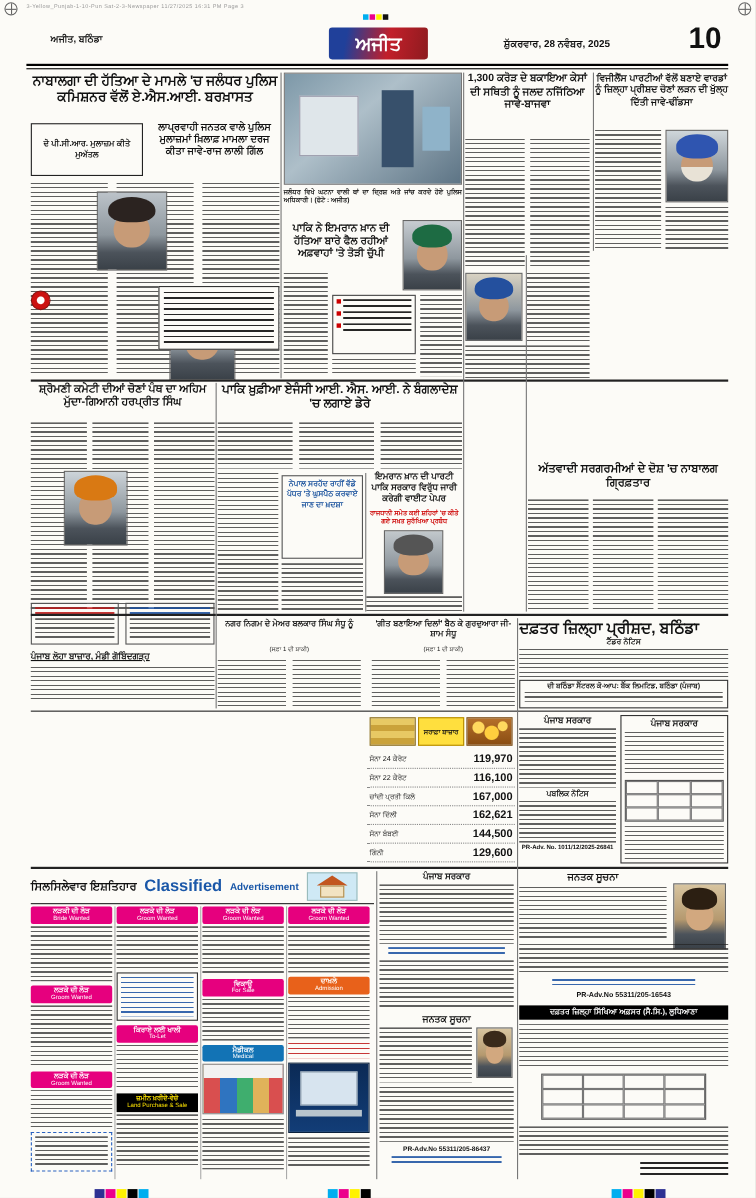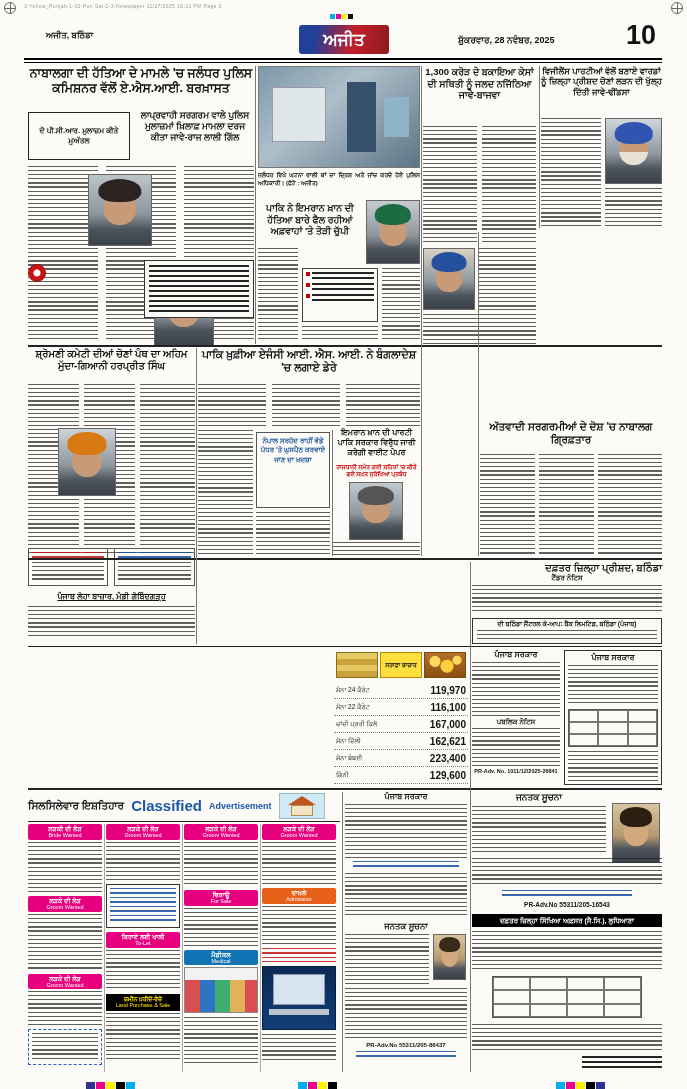--- a/index.html
+++ b/index.html
@@ -69,21 +69,21 @@
 
   <div class="b" style="left:46px;top:30px;width:130px;height:14px;font-size:8.5px;font-weight:bold">ਅਜੀਤ, ਬਠਿੰਡਾ</div>
   <div class="b" style="left:299px;top:25px;width:90px;height:29px;border-radius:3px;color:#fff;font-size:17px;font-weight:bold;text-align:center;line-height:29px;background:linear-gradient(100deg,#20409a 0%,#20409a 18%,#c21f2a 60%,#8d1b1f 100%)">ਅਜੀਤ</div>
   <div class="b" style="left:458px;top:35px;width:170px;height:12px;font-size:9px;font-weight:600">ਸ਼ੁੱਕਰਵਾਰ, 28 ਨਵੰਬਰ, 2025</div>
   <div class="b" style="left:626px;top:20px;width:38px;height:34px;font-size:27px;font-weight:bold;text-align:left">10</div>
   <div class="b" style="left:24px;top:58px;width:638px;height:5px;border-top:2.5px solid #000;border-bottom:1px solid #000"></div>
 
   <div class="b" style="left:28px;top:66px;width:226px;height:276px">
     <div class="b hl" style="left:0;top:0;width:226px;height:40px;font-size:12.5px">ਨਾਬਾਲਗਾ ਦੀ ਹੱਤਿਆ ਦੇ ਮਾਮਲੇ 'ਚ ਜਲੰਧਰ ਪੁਲਿਸ ਕਮਿਸ਼ਨਰ ਵੱਲੋਂ ਏ.ਐਸ.ਆਈ. ਬਰਖ਼ਾਸਤ</div>
     <div class="b kicker" style="left:0;top:46px;width:102px;height:48px;font-size:7.5px;font-weight:bold;text-align:center">ਦੋ ਪੀ.ਸੀ.ਆਰ. ਮੁਲਾਜ਼ਮ ਕੀਤੇ ਮੁਅੱਤਲ</div>
-    <div class="b hl" style="left:108px;top:44px;width:118px;height:52px;font-size:9px">ਲਾਪ੍ਰਵਾਹੀ ਸਰਗਰਮ ਵਾਲੇ ਪੁਲਿਸ ਮੁਲਾਜ਼ਮਾਂ ਖ਼ਿਲਾਫ਼ ਮਾਮਲਾ ਦਰਜ ਕੀਤਾ ਜਾਵੇ-ਰਾਜ ਲਾਲੀ ਗਿੱਲ</div>
+    <div class="b hl" style="left:108px;top:44px;width:118px;height:52px;font-size:9px">ਲਾਪ੍ਰਵਾਹੀ ਜਨਤਕ ਵਾਲੇ ਪੁਲਿਸ ਮੁਲਾਜ਼ਮਾਂ ਖ਼ਿਲਾਫ਼ ਮਾਮਲਾ ਦਰਜ ਕੀਤਾ ਜਾਵੇ-ਰਾਜ ਲਾਲੀ ਗਿੱਲ</div>
     <div class="b sim" style="left:0;top:100px;width:70px;height:176px"></div>
     <div class="b sim" style="left:78px;top:100px;width:70px;height:176px"></div>
     <div class="b sim" style="left:156px;top:100px;width:70px;height:176px"></div>
     <div class="b portrait" style="left:60px;top:108px;width:64px;height:72px;--tb:#2b2320;--bg1:#bcc3c9"></div>
     <div class="b portrait" style="left:126px;top:140px;width:60px;height:68px;--tb:#4a2f23;--bg1:#c6bfae"></div>
     <div class="b" style="left:116px;top:194px;width:110px;height:58px;border:1px solid #333;background:#fcfbf7;padding:4px">
       <div class="simb" style="width:100%;height:100%"></div>
     </div>
     <div class="b redbadge" style="left:0;top:198px;width:18px;height:18px"></div>
   </div>
@@ -161,36 +161,46 @@
     <div class="b sim" style="left:0;top:114px;width:87px;height:14px"></div>
   </div>
 
   <div class="b" style="left:480px;top:420px;width:182px;height:134px">
     <div class="b hl" style="left:0;top:0;width:182px;height:30px;font-size:10.5px">ਅੱਤਵਾਦੀ ਸਰਗਰਮੀਆਂ ਦੇ ਦੋਸ਼ 'ਚ ਨਾਬਾਲਗ ਗ੍ਰਿਫ਼ਤਾਰ</div>
     <div class="b sim" style="left:0;top:34px;width:55px;height:100px"></div>
     <div class="b sim" style="left:59px;top:34px;width:55px;height:100px"></div>
     <div class="b sim" style="left:118px;top:34px;width:64px;height:100px"></div>
   </div>
 
+  <div class="b" style="left:198px;top:562px;width:270px;height:80px">
+    <div class="b hl" style="left:0;top:0;width:130px;height:26px;font-size:7.5px">ਨਗਰ ਨਿਗਮ ਦੇ ਮੇਅਰ ਬਲਕਾਰ ਸਿੰਘ ਸੰਧੂ ਨੂੰ</div>
+    <div class="b" style="left:0;top:26px;width:130px;height:9px;font-size:5.5px;text-align:center">(ਸਫ਼ਾ 1 ਦੀ ਬਾਕੀ)</div>
+    <div class="b sim" style="left:0;top:38px;width:62px;height:42px"></div>
+    <div class="b sim" style="left:68px;top:38px;width:62px;height:42px"></div>
+    <div class="b hl" style="left:140px;top:0;width:130px;height:26px;font-size:7.5px">'ਗੀਤ ਬਣਾਇਆ ਦਿਲਾਂ' ਬੈਠ ਕੇ ਗੁਰਦੁਆਰਾ ਜੀ-ਸ਼ਾਮ ਸੰਧੂ</div>
+    <div class="b" style="left:140px;top:26px;width:130px;height:9px;font-size:5.5px;text-align:center">(ਸਫ਼ਾ 1 ਦੀ ਬਾਕੀ)</div>
+    <div class="b sim" style="left:140px;top:38px;width:62px;height:42px"></div>
+    <div class="b sim" style="left:208px;top:38px;width:62px;height:42px"></div>
+  </div>
 
   <div class="b" style="left:28px;top:548px;width:80px;height:38px;border:1px solid #555;padding:3px">
     <div class="simred" style="width:100%;height:8px;margin-bottom:2px"></div>
     <div class="sim" style="width:100%;height:20px"></div>
   </div>
   <div class="b" style="left:114px;top:548px;width:81px;height:38px;border:1px solid #555;padding:3px">
     <div class="simblue" style="width:100%;height:8px;margin-bottom:2px"></div>
     <div class="sim" style="width:100%;height:20px"></div>
   </div>
   <div class="b" style="left:28px;top:592px;width:167px;height:50px">
-    <div style="font-size:8px;font-weight:bold;text-align:center;text-decoration:underline">ਪੰਜਾਬ ਲੋਹਾ ਬਾਜ਼ਾਰ, ਮੰਡੀ ਗੋਬਿੰਦਗੜ੍ਹ</div>
+    <div style="font-size:8px;font-weight:bold;text-decoration:underline">ਪੰਜਾਬ ਲੋਹਾ ਬਾਜ਼ਾਰ, ਮੰਡੀ ਗੋਬਿੰਦਗੜ੍ਹ</div>
     <div class="sim" style="margin-top:4px;width:167px;height:32px"></div>
   </div>
 
   <div class="b" style="left:472px;top:562px;width:190px;height:52px">
-    <div style="font-size:10px;font-weight:bold;text-align:right">ਦਫ਼ਤਰ ਜ਼ਿਲ੍ਹਾ ਪ੍ਰੀਸ਼ਦ, ਬਠਿੰਡਾ</div>
+    <div style="font-size:14px;font-weight:bold;text-align:left">ਦਫ਼ਤਰ ਜ਼ਿਲ੍ਹਾ ਪ੍ਰੀਸ਼ਦ, ਬਠਿੰਡਾ</div>
     <div style="font-size:7px;font-weight:bold;text-align:center">ਟੈਂਡਰ ਨੋਟਿਸ</div>
     <div class="sim" style="margin-top:3px;width:190px;height:26px"></div>
   </div>
   <div class="b" style="left:472px;top:618px;width:190px;height:26px;border:1px solid #333;padding:1px 4px">
     <div style="font-size:6.5px;font-weight:bold;text-align:center">ਦੀ ਬਠਿੰਡਾ ਸੈਂਟਰਲ ਕੋ-ਆਪ: ਬੈਂਕ ਲਿਮਟਿਡ, ਬਠਿੰਡਾ (ਪੰਜਾਬ)</div>
     <div class="sim" style="width:100%;height:9px;margin-top:2px"></div>
   </div>
 
 
   <div class="b" style="left:334px;top:650px;width:134px;height:135px">
@@ -209,21 +219,21 @@
       <div class="brow">
           <span class="lb">ਚਾਂਦੀ ਪ੍ਰਤੀ ਕਿਲੋ</span>
           <span class="vl">167,000</span>
         </div>
       <div class="brow">
           <span class="lb">ਸੋਨਾ ਦਿੱਲੀ</span>
           <span class="vl">162,621</span>
         </div>
       <div class="brow">
           <span class="lb">ਸੋਨਾ ਬੰਬਈ</span>
-          <span class="vl">223,400</span>
+          <span class="vl">144,500</span>
         </div>
       <div class="brow">
           <span class="lb">ਗਿੰਨੀ</span>
           <span class="vl">129,600</span>
         </div>
     </div>
   </div>
 
   <div class="b" style="left:472px;top:650px;width:88px;height:135px">
     <div style="font-size:8px;font-weight:bold;text-align:center">ਪੰਜਾਬ ਸਰਕਾਰ</div>

